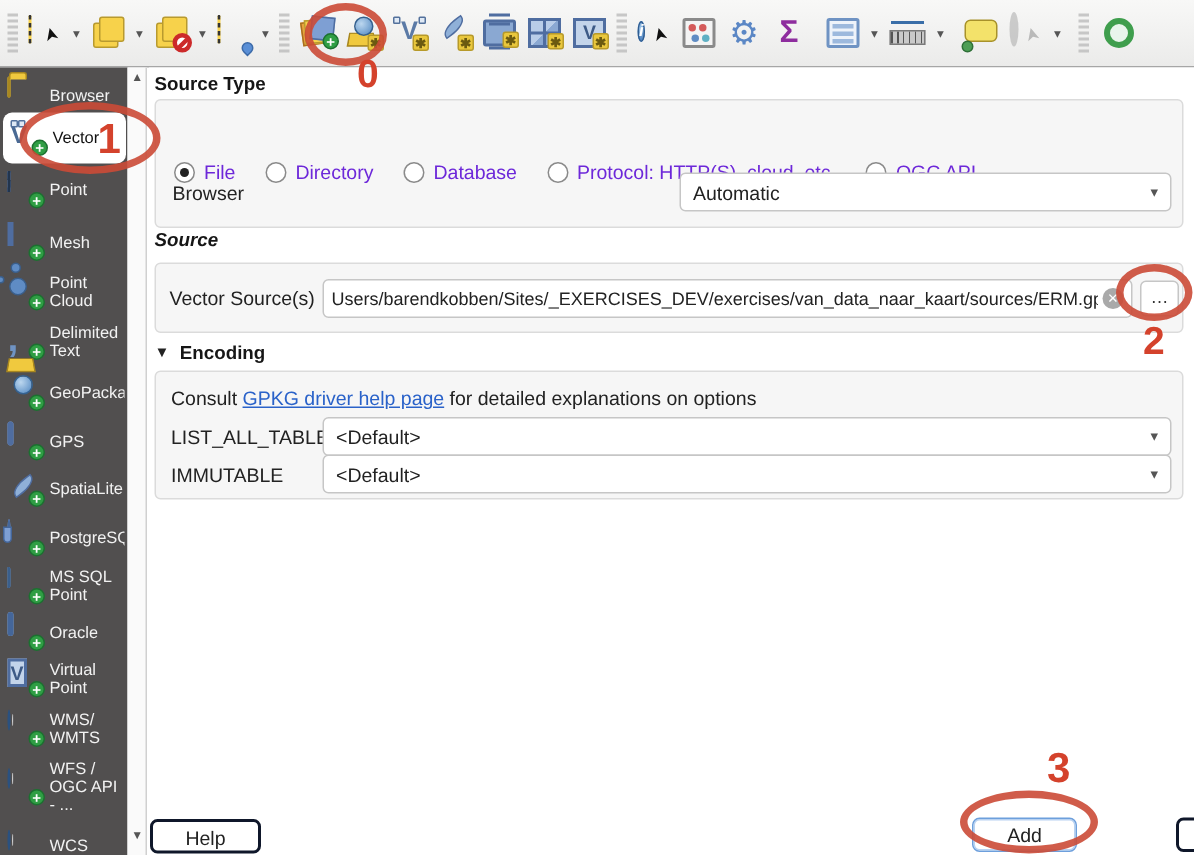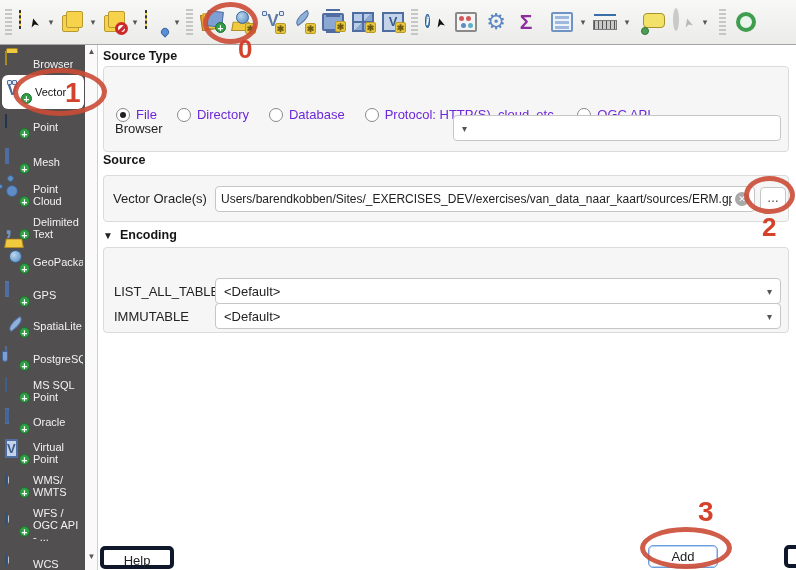--- a/index.html
+++ b/index.html
@@ -169,21 +169,21 @@
   .textfield .val { flex:1; overflow:hidden; white-space:nowrap; }
   .clear-btn { width:14px; height:14px; border-radius:50%; background:#a9a9a9; color:#fff;
     font-size:9px; line-height:14px; text-align:center; flex:0 0 14px; margin-left:3px; }
   .mini-btn { position:absolute; height:24px; background:#fff; border:1px solid #c6c6c6;
     border-radius:4px; font-size:12px; color:#333; text-align:center; }
   .options-hdr { position:absolute; font-size:12.5px; font-weight:bold; color:#161616;
     display:flex; align-items:center; gap:7px; }
   .tri { font-size:10px; color:#222; }
   .consult { position:absolute; font-size:13px; color:#222; }
   .consult a { color:#2a62c9; text-decoration:underline; }
-  .btn { position:absolute; height:23px; background:#fff; border:4px solid #0f172a;
+  .btn { position:absolute; height:23px; background:#fff; border:2px solid #0f172a;
     border-radius:5px; font-size:13px; color:#222; text-align:center; line-height:21px; }
   .btn.default { border:1px solid #6d9fdc; box-shadow:0 0 0 1px #b9d2f1 inset; }
 
   
   .ann-circle { position:absolute; border:5px solid rgba(203,74,54,.9); border-radius:50%;
     z-index:50; pointer-events:none; }
   .ann-num { position:absolute; color:#d4422c; font-weight:bold; z-index:51;
     pointer-events:none; }
 </style>
 </head>
@@ -448,39 +448,41 @@
         <span class="radio-lbl">Database</span>
         <span class="radio"></span>
         <span class="radio-lbl">Protocol: HTTP(S), cloud, etc.</span>
         <span class="radio"></span>
         <span class="radio-lbl">OGC API</span>
       </div>
     </div>
 
     <div class="field-label" style="left:16px;top:76px;">Browser</div>
     <div class="select" style="left:354px;top:70px;width:328px;">
+      <span class="val">Automatic</span>
       <span class="car">▾</span>
     </div>
 
-    <div class="sec-label" style="left:4px;top:108px;">Source</div>
+    <div class="sec-label" style="left:4px;top:108px;font-style:italic;">Source</div>
 
     <div class="groupbox" style="left:4px;top:130px;width:686px;height:47px;"></div>
-    <div class="field-label" style="left:14px;top:146px;">Vector Oracle(s)</div>
+    <div class="field-label" style="left:14px;top:146px;">Vector Source(s)</div>
     <div class="textfield" style="left:116px;top:141px;width:540px;">
       <span class="val">Users/barendkobben/Sites/_EXERCISES_DEV/exercises/van_data_naar_kaart/sources/ERM.gpkg</span>
       <span class="clear-btn">✕</span>
     </div>
     <div class="mini-btn" style="left:661px;top:142px;width:26px;line-height:20px;">…</div>
 
     <div class="options-hdr" style="left:4px;top:183px;">
       <span class="tri">▼</span>
       <span>Encoding</span>
     </div>
 
     <div class="groupbox" style="left:4px;top:202px;width:686px;height:86px;"></div>
+    <div class="consult" style="left:15px;top:213px;"><span>Consult </span><a href="#">GPKG driver help page</a><span> for detailed explanations on options</span></div>
 
     <div class="field-label" style="left:15px;top:239px;">LIST_ALL_TABLES</div>
     <div class="select" style="left:116px;top:233px;width:566px;">
       <span class="val">&lt;Default&gt;</span>
       <span class="car">▾</span>
     </div>
 
     <div class="field-label" style="left:15px;top:264px;">IMMUTABLE</div>
     <div class="select" style="left:116px;top:258px;width:566px;">
       <span class="val">&lt;Default&gt;</span>

